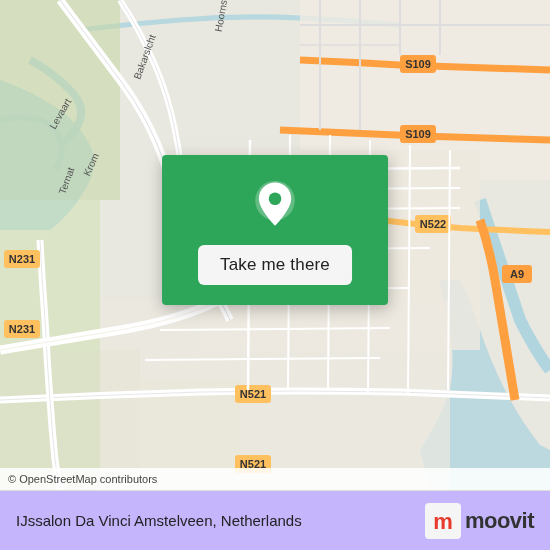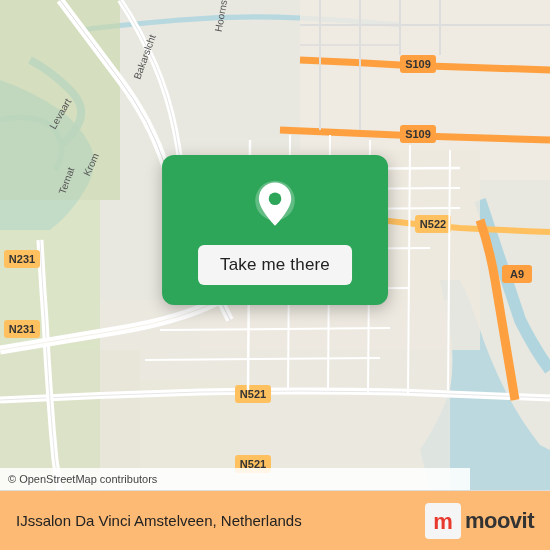--- a/index.html
+++ b/index.html
@@ -26,21 +26,21 @@
       position: absolute;
       top: 0; left: 0;
     }
 
     #popup-card {
       position: absolute;
       top: 50%;
       left: 50%;
       transform: translate(-50%, -60%);
       background: #2ea65a;
-      border-radius: 12px;
+      border-radius: 4px;
       padding: 24px 36px 20px;
       display: flex;
       flex-direction: column;
       align-items: center;
       gap: 12px;
       box-shadow: 0 4px 16px rgba(0,0,0,0.25);
       min-width: 178px;
     }
 
     #pin-icon {
@@ -55,38 +55,38 @@
       padding: 10px 22px;
       font-size: 17px;
       font-weight: 500;
       color: #222;
       cursor: pointer;
       white-space: nowrap;
       letter-spacing: 0.01em;
     }
 
     #attribution-bar {
-      width: 470px;
+      width: 550px;
       height: 22px;
       background: rgba(255,255,255,0.85);
       position: absolute;
       bottom: 60px;
       left: 0;
       display: flex;
       align-items: center;
       padding: 0 8px;
       font-size: 11px;
       color: #444;
       z-index: 10;
     }
 
     #bottom-bar {
       width: 550px;
       height: 60px;
-      background: #fdba74;
+      background: #c4b5fd;
       border-top: 1px solid #ddd;
       display: flex;
       align-items: center;
       padding: 0 16px;
       position: absolute;
       bottom: 0;
       left: 0;
       gap: 12px;
     }
 

